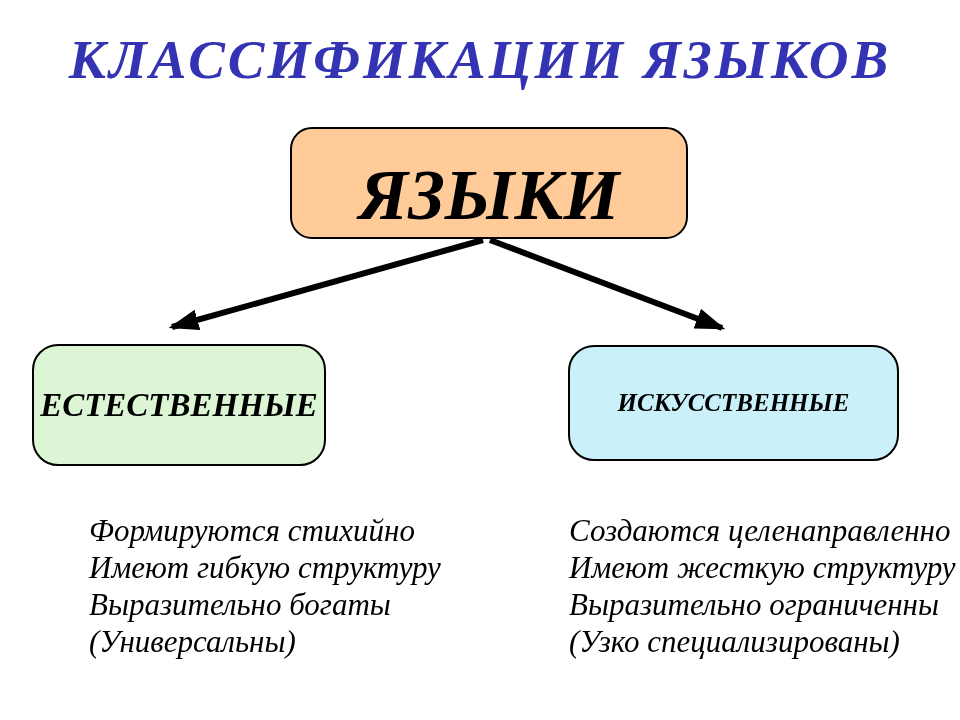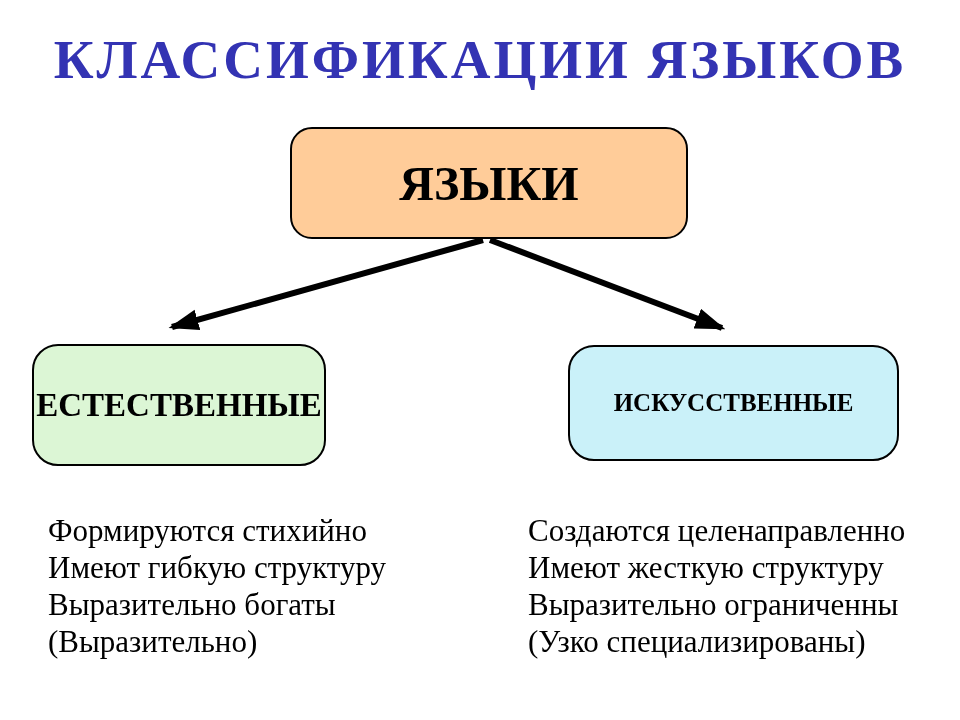--- a/index.html
+++ b/index.html
@@ -7,20 +7,21 @@
     padding: 0;
     background: #ffffff;
     font-family: "Liberation Serif", serif;
   }
   .slide {
     position: relative;
     width: 960px;
     height: 720px;
     background: #ffffff;
     overflow: hidden;
+    font-style: italic;
   }
   .slide-title {
     position: absolute;
     left: 0;
     top: 28px;
     width: 960px;
     text-align: center;
     font-size: 55px;
     font-weight: bold;
     letter-spacing: 3px;
@@ -36,21 +37,22 @@
     color: #000000;
     font-weight: bold;
     white-space: nowrap;
   }
   .node-root {
     left: 290px;
     top: 127px;
     width: 398px;
     height: 112px;
     border-radius: 22px;
-    font-size: 48px;
+    font-size: 72px;
+    align-items: flex-end;
   }
   .node-natural {
     left: 32px;
     top: 344px;
     width: 294px;
     height: 122px;
     border-radius: 26px;
     font-size: 33px;
     align-items: center;
   }
@@ -71,20 +73,21 @@
     pointer-events: none;
   }
   .feature-list {
     position: absolute;
     top: 512px;
     width: 440px;
     font-size: 31px;
     line-height: 37px;
     color: #000000;
     white-space: nowrap;
+    margin-left: 41px;
   }
   .feature-list-left  { left: 48px; }
   .feature-list-right { left: 528px; }
 </style>
 </head>
 <body>
 
 <div class="slide">
 
   <div class="slide-title" style="color: rgb(51, 51, 179);">КЛАССИФИКАЦИИ ЯЗЫКОВ</div>
@@ -108,21 +111,21 @@
   </div>
 
   <div class="node node-artificial" style="background-color: rgb(202, 241, 249);">
     <span>ИСКУССТВЕННЫЕ</span>
   </div>
 
   <div class="feature-list feature-list-left">
     <div>Формируются стихийно</div>
     <div>Имеют гибкую структуру</div>
     <div>Выразительно богаты</div>
-    <div>(Выразительно)</div>
+    <div>(Универсальны)</div>
   </div>
 
   <div class="feature-list feature-list-right">
     <div>Создаются целенаправленно</div>
     <div>Имеют жесткую структуру</div>
     <div>Выразительно ограниченны</div>
     <div>(Узко специализированы)</div>
   </div>
 
 </div>

